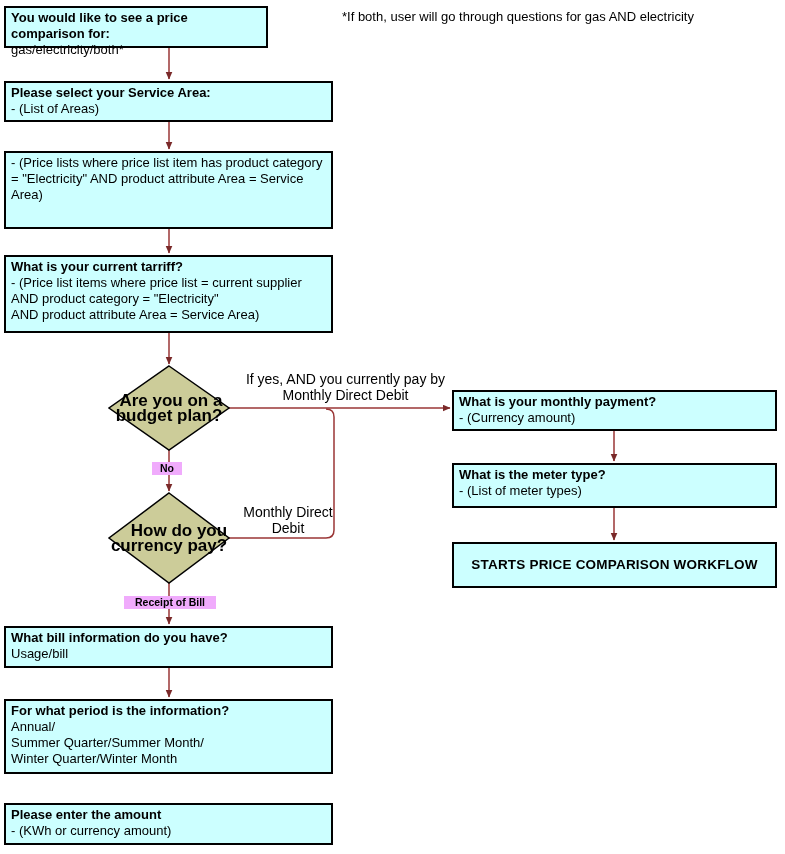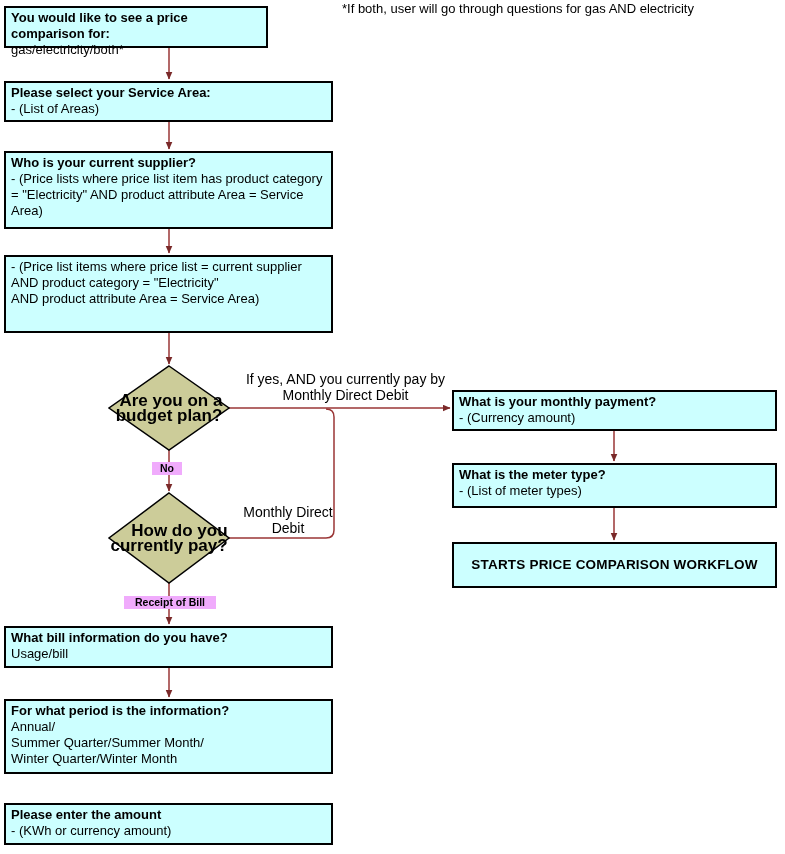--- a/index.html
+++ b/index.html
@@ -62,27 +62,27 @@
     <div class="title">You would like to see a price comparison for:</div>
     <div class="body">gas/electricity/both*</div>
   </div>
 
   <div class="box" style="left:4px;top:81px;width:329px;height:41px;">
     <div class="title">Please select your Service Area:</div>
     <div class="body">- (List of Areas)</div>
   </div>
 
   <div class="box" style="left:4px;top:151px;width:329px;height:78px;">
-    <div class="title">Who is your current supplier?</div>
     <div class="body">- (Price lists where price list item has product category
 = "Electricity" AND product attribute Area = Service
 Area)</div>
   </div>
 
   <div class="box" style="left:4px;top:255px;width:329px;height:78px;">
+    <div class="title">What is your current tarriff?</div>
     <div class="body">- (Price list items where price list = current supplier
 AND product category = "Electricity"
 AND product attribute Area = Service Area)</div>
   </div>
 
   <div class="box" style="left:4px;top:626px;width:329px;height:42px;">
     <div class="title">What bill information do you have?</div>
     <div class="body">Usage/bill</div>
   </div>
 
@@ -108,24 +108,24 @@
     <div class="body">- (List of meter types)</div>
   </div>
 
   <div class="box startbox" style="left:452px;top:542px;width:325px;height:46px;">
     <div class="title">STARTS PRICE COMPARISON WORKFLOW</div>
   </div>
 
   <div class="dlabel" style="left:109px;top:366px;width:120px;height:84px;">Are you on a
 budget plan?</div>
   <div class="dlabel" style="left:109px;top:493px;width:120px;height:90px;">How do you
-currently pay?</div>
+currency pay?</div>
 
   <div class="elabel" style="left:243px;top:371px;width:205px;">If yes, AND you currently pay by
 Monthly Direct Debit</div>
   <div class="elabel" style="left:238px;top:504px;width:100px;">Monthly Direct
 Debit</div>
   <div class="elabel small" style="left:152px;top:462px;width:30px;box-sizing:border-box;">No</div>
   <div class="elabel small" style="left:124px;top:596px;width:92px;box-sizing:border-box;">Receipt of Bill</div>
 
-  <div class="annotation" style="left:342px;top:1px;text-align:right;">*If both, user will go through questions for gas AND electricity</div>
+  <div class="annotation" style="left:342px;top:9px;text-align:right;">*If both, user will go through questions for gas AND electricity</div>
 
 </div>
 
 </body></html>

